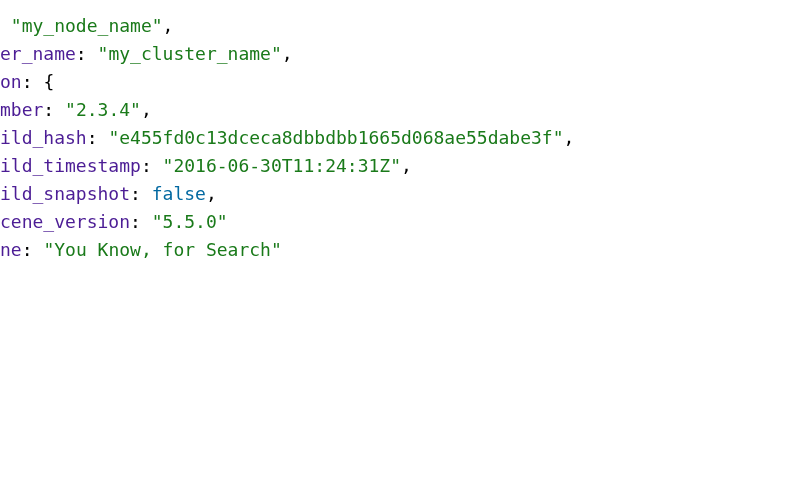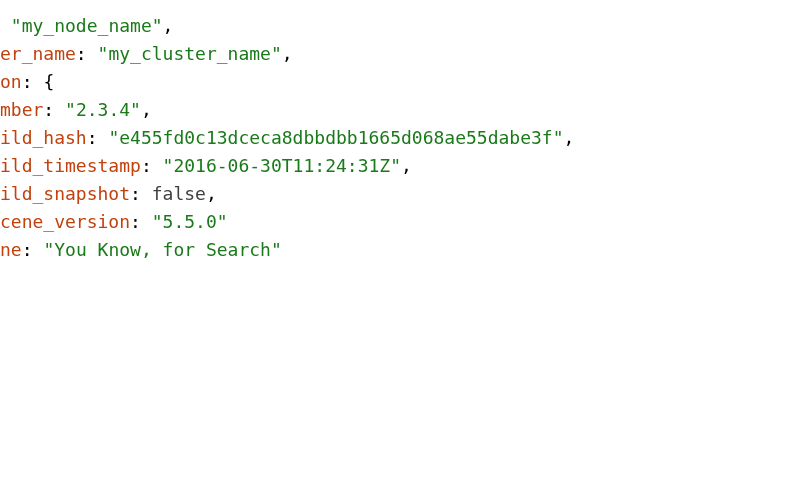--- a/index.html
+++ b/index.html
@@ -12,21 +12,21 @@
     font-family: "DejaVu Sans Mono", "Liberation Mono", "Consolas", monospace;
     font-size: 18px;
     line-height: 28px;
   }
   .code {
     padding-top: 12px;
     white-space: pre;
     color: #000;
   }
   .line { display: block; }
-  .key   { color: #c2410c; }
+  .key   { color: #4c1d95; }
   .str   { color: #1a7a1a; }
-  .bool  { color: #404040; }
+  .bool  { color: #0369a1; }
   .punct { color: #000; }
 </style>
 </head>
 <body>
 
 <div class="code" id="code-container"><span class="line"> <span class="str">"my_node_name"</span><span class="punct">,</span></span><span class="line"><span class="key">er_name</span><span class="punct">: </span><span class="str">"my_cluster_name"</span><span class="punct">,</span></span><span class="line"><span class="key">on</span><span class="punct">: </span><span class="punct">{</span></span><span class="line"><span class="key">mber</span><span class="punct">: </span><span class="str">"2.3.4"</span><span class="punct">,</span></span><span class="line"><span class="key">ild_hash</span><span class="punct">: </span><span class="str">"e455fd0c13dceca8dbbdbb1665d068ae55dabe3f"</span><span class="punct">,</span></span><span class="line"><span class="key">ild_timestamp</span><span class="punct">: </span><span class="str">"2016-06-30T11:24:31Z"</span><span class="punct">,</span></span><span class="line"><span class="key">ild_snapshot</span><span class="punct">: </span><span class="bool">false</span><span class="punct">,</span></span><span class="line"><span class="key">cene_version</span><span class="punct">: </span><span class="str">"5.5.0"</span></span><span class="line"></span><span class="line"><span class="key">ne</span><span class="punct">: </span><span class="str">"You Know, for Search"</span></span></div>
 
 </body></html>

